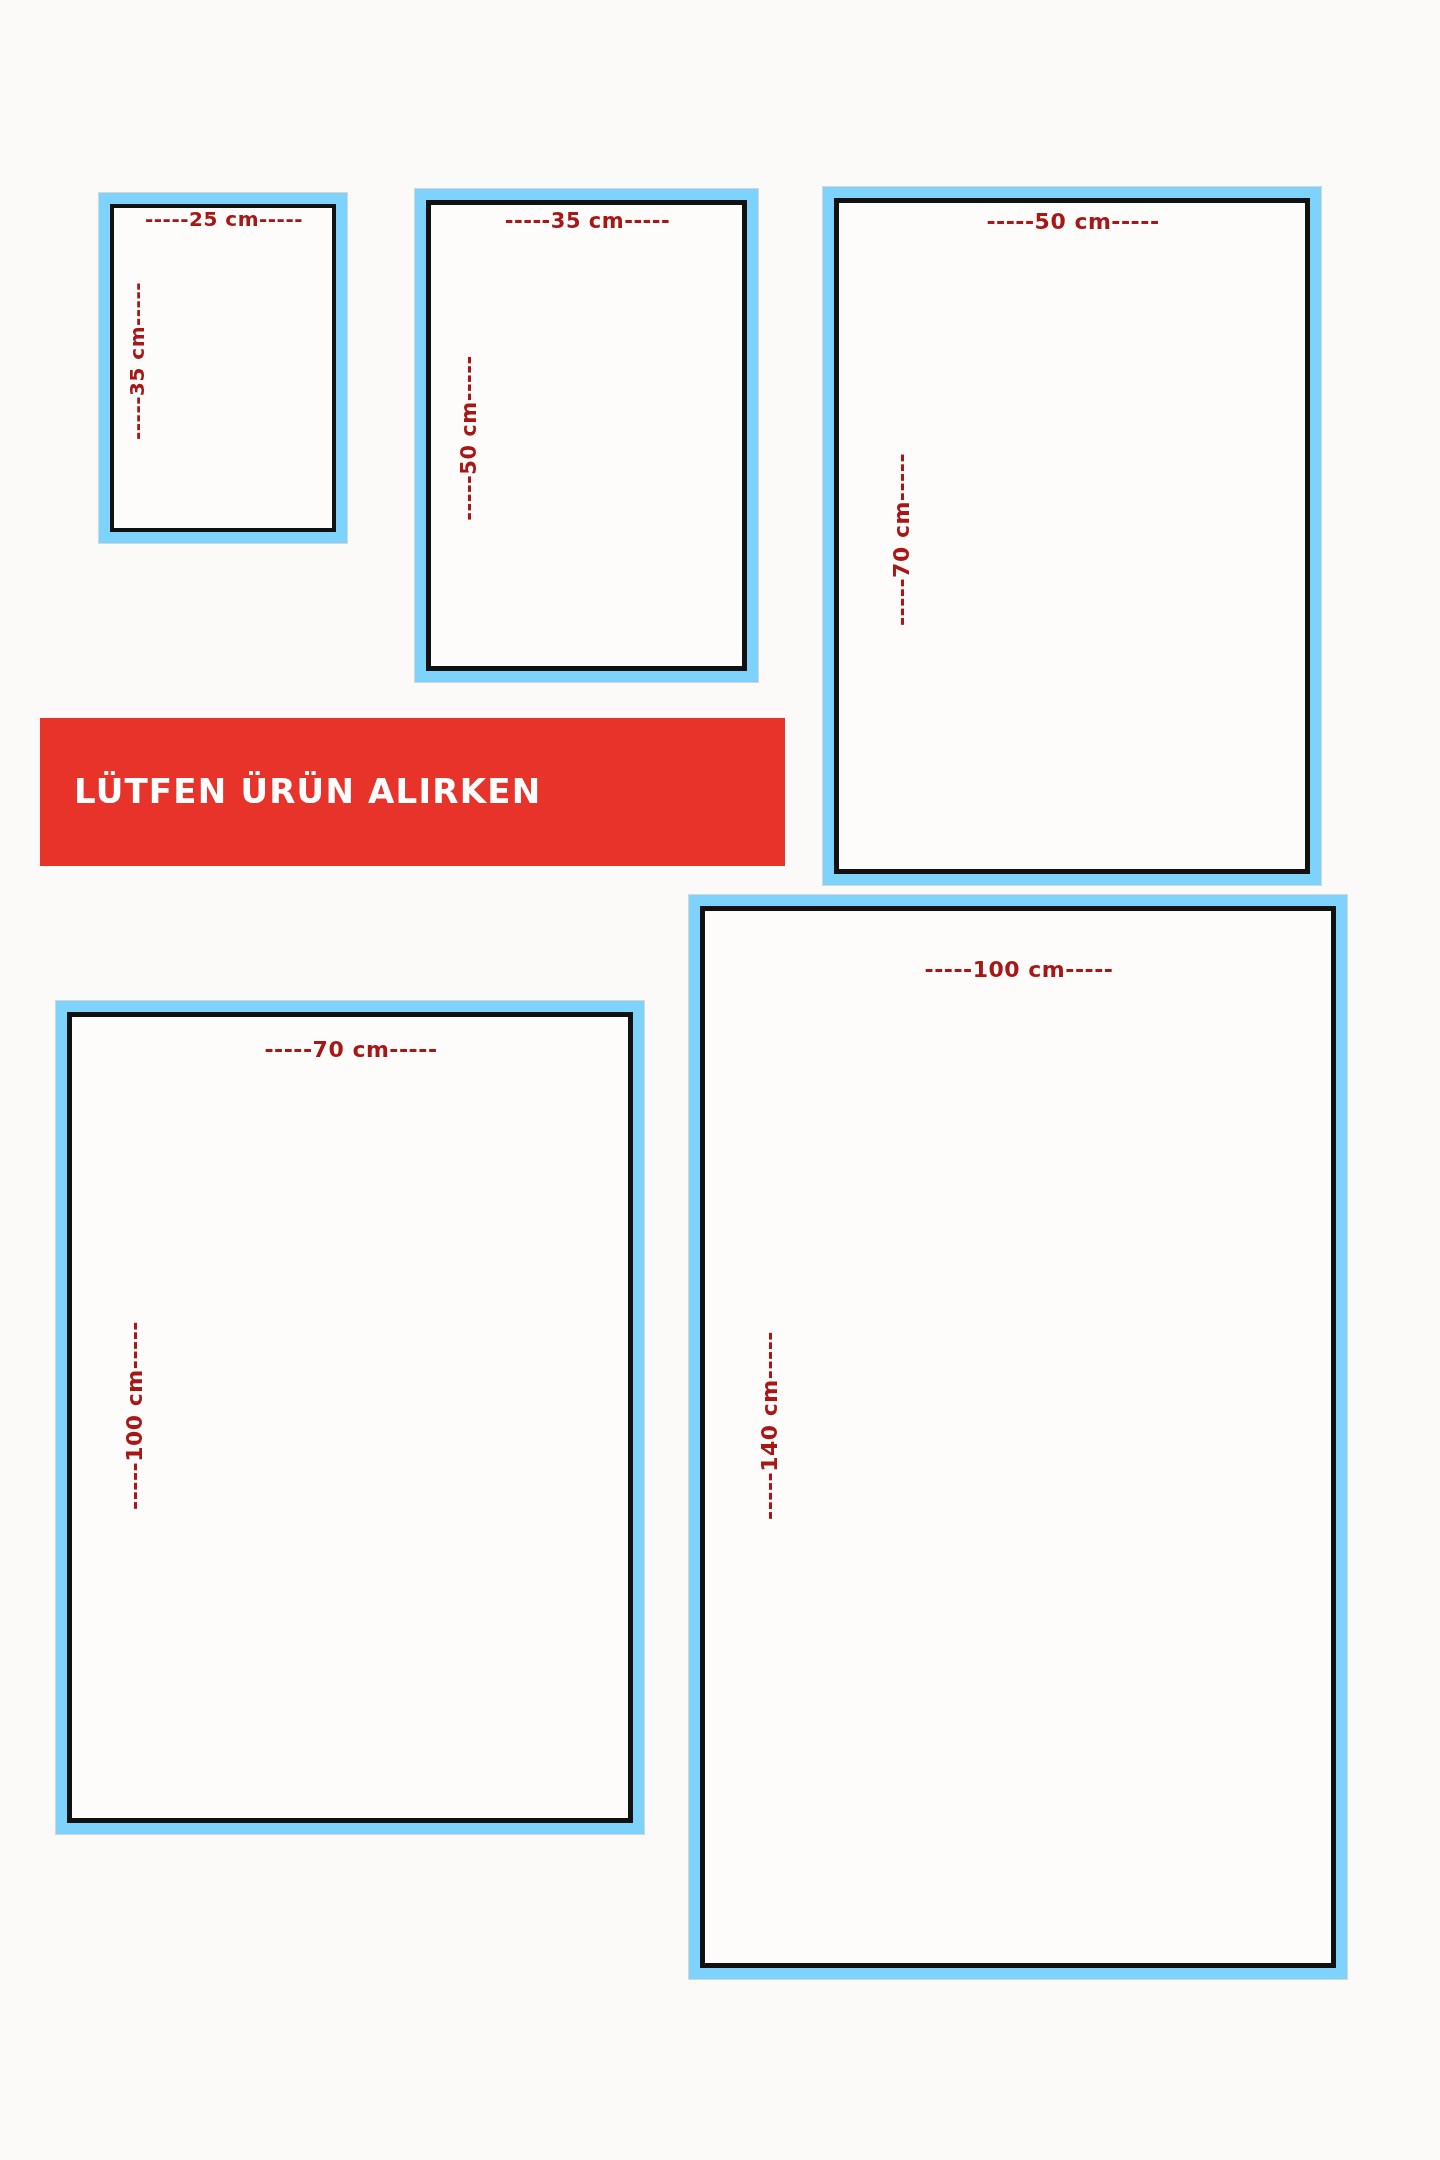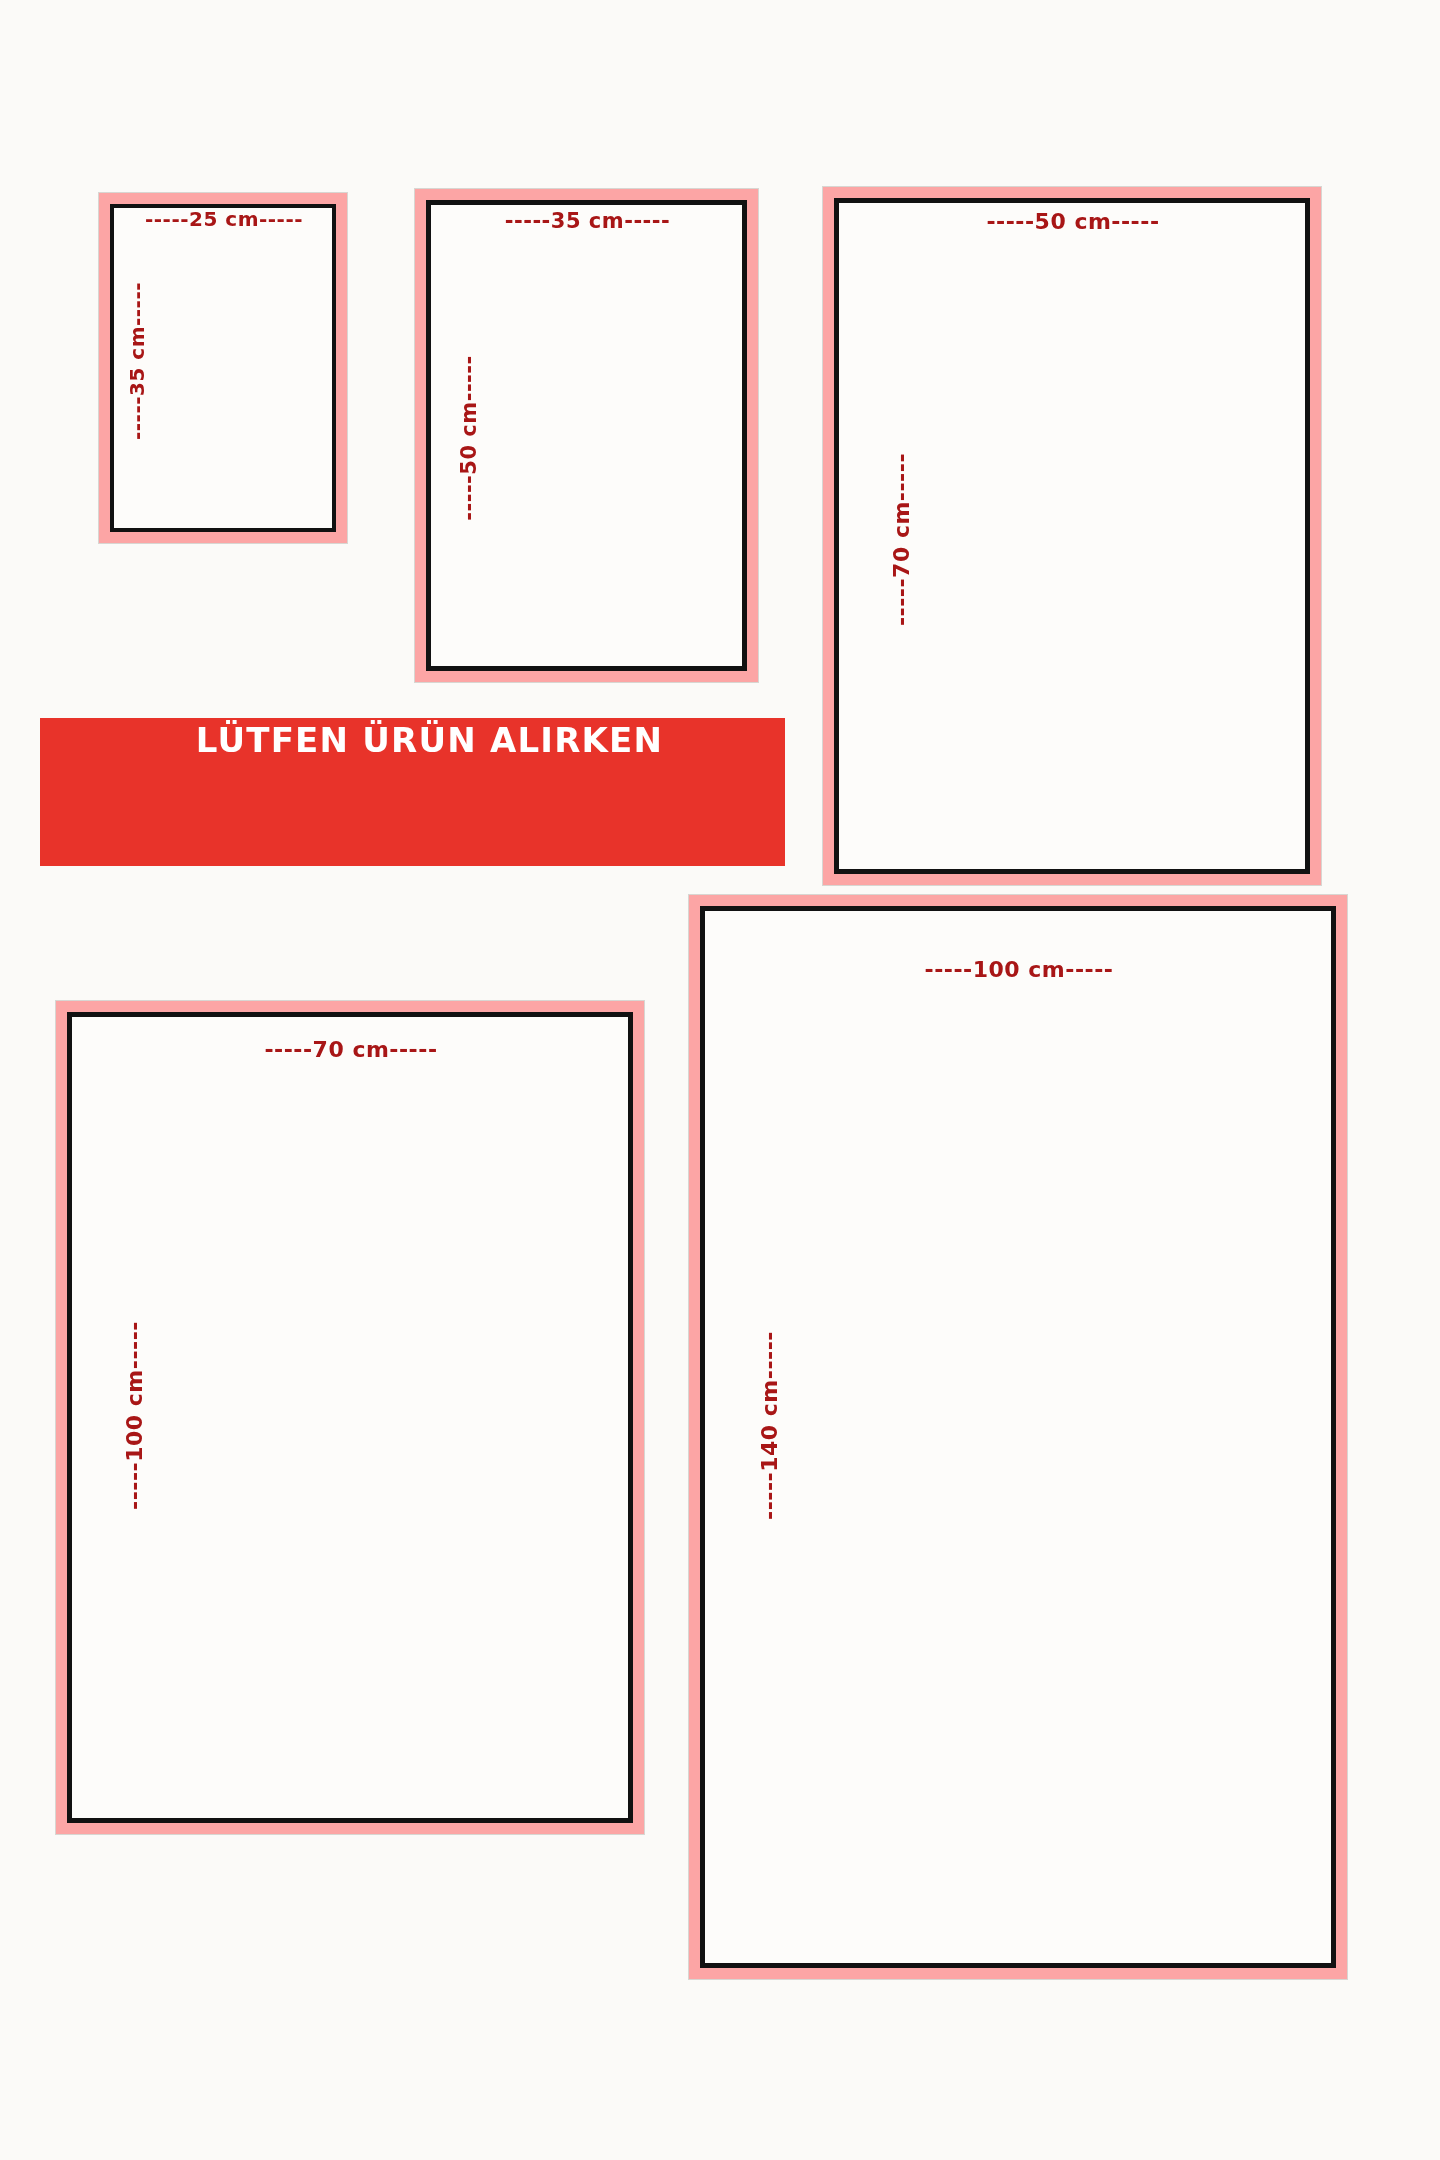--- a/index.html
+++ b/index.html
@@ -16,21 +16,21 @@
   #canvas {
     position: relative;
     width: 1440px;
     height: 2160px;
     background: #fbfaf8;
     box-sizing: border-box;
   }
   
   .frame {
     position: absolute;
-    background: #fca5a5;
+    background: #7dd3fc;
     border: 1px solid #d8d6d2;
     box-sizing: border-box;
   }
   .frame .inner {
     position: absolute;
     top: 11px;
     left: 11px;
     right: 11px;
     bottom: 11px;
     border: 5px solid #111111;
@@ -56,21 +56,21 @@
     transform-origin: 50% 50%;
     transform: rotate(-90deg);
   }
   
   #banner {
     position: absolute;
     background: #e8332a;
     color: #ffffff;
     box-sizing: border-box;
     display: flex;
-    flex-direction: row;
+    flex-direction: column;
     justify-content: center;
     padding-left: 34px;
   }
   #banner .line {
     font-size: 34px;
     font-weight: bold;
     letter-spacing: 1.2px;
     line-height: 1.35;
     font-family: "DejaVu Sans", sans-serif;
   }

